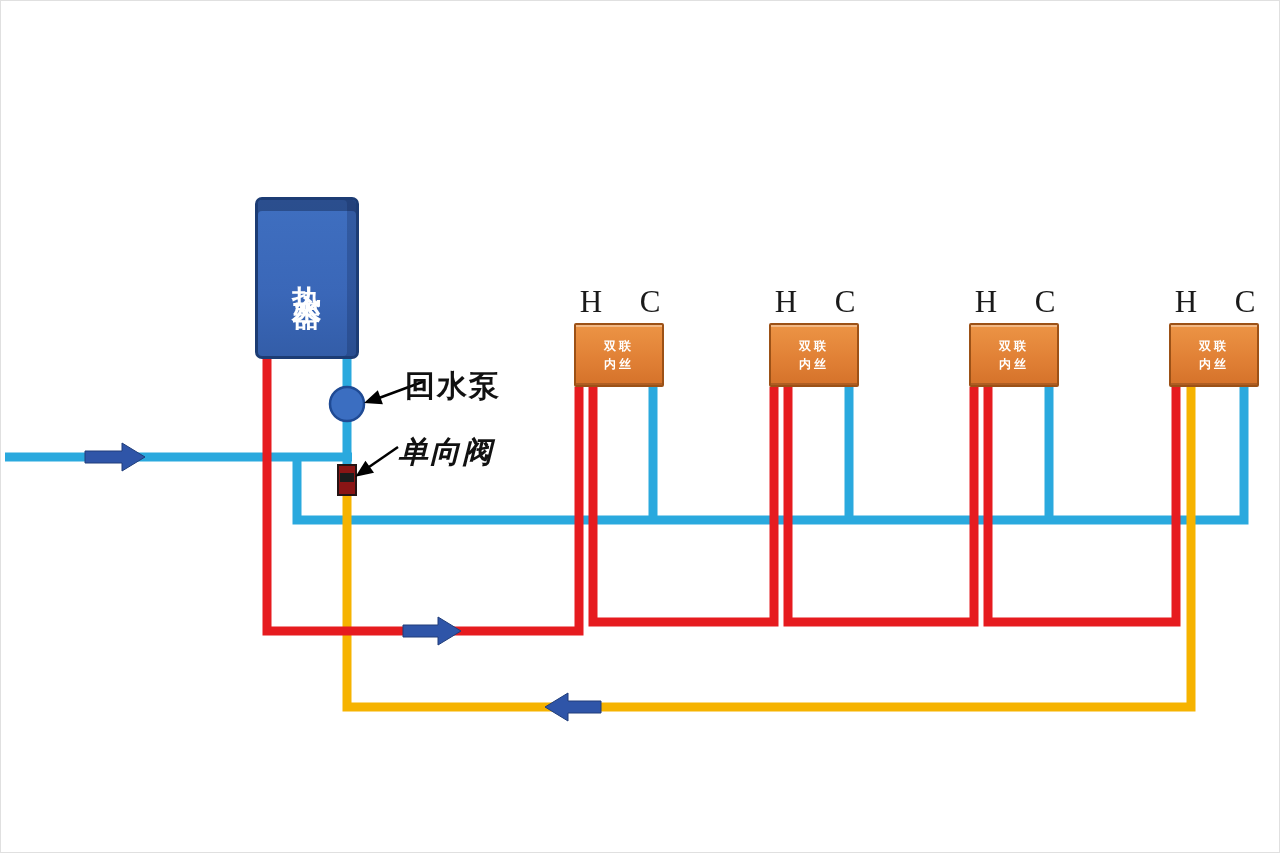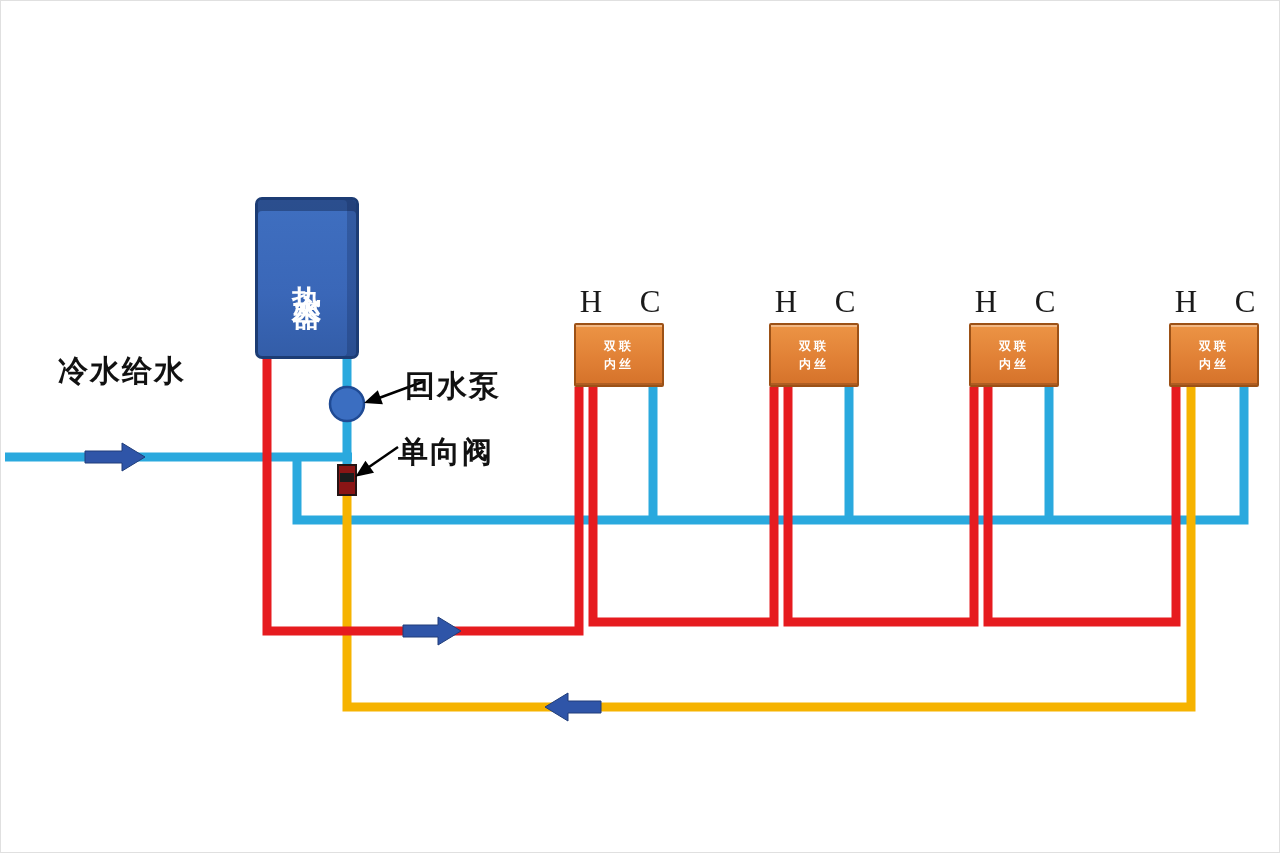--- a/index.html
+++ b/index.html
@@ -37,21 +37,21 @@
     background:linear-gradient(180deg,#ec9445 0%,#e18136 55%,#d5722a 100%);
     border:2px solid #9c5116;border-radius:2px;
     box-shadow:inset 0 2px 0 rgba(255,255,255,.35), inset 0 -2px 0 rgba(0,0,0,.18);
     display:flex;flex-direction:column;align-items:center;justify-content:center;gap:1px;
   }
   .fixture-box span{
     color:#ffffff;font-weight:bold;font-size:12px;line-height:17px;letter-spacing:3px;
   }
   .lbl-cold-supply{left:57px;top:350px;}
   .lbl-return-pump{left:404px;top:365px;}
-  .lbl-check-valve{left:397px;top:431px;}
+  .lbl-check-valve{left:397px;top:431px;font-style:italic;}
 </style>
 </head>
 <body>
 
 <div class="stage">
 
   <svg width="1280" height="853" viewBox="0 0 1280 853">
 
     <g stroke="#2AA9DE" stroke-width="9" fill="none" stroke-linejoin="miter">
       <path d="M4 456 H351"></path>
@@ -89,21 +89,20 @@
       <polygon points="366,401 376.3,391.4 380.1,401.8"></polygon>
       <line x1="397" y1="446" x2="368" y2="466"></line>
       <polygon points="357,474 364.5,462 370.9,471"></polygon>
     </g>
   </svg>
 
   <div class="heater">
     <div class="heater-text">热水器</div>
   </div>
 
-  <div class="lbl lbl-cold-supply">冷水给水</div>
   <div class="lbl lbl-return-pump">回水泵</div>
   <div class="lbl lbl-check-valve">单向阀</div>
 
   <div class="fixture-group" style="left:573px;">
     <div class="port-label port-h">H</div>
     <div class="port-label port-c">C</div>
     <div class="fixture-box">
       <span>双联</span>
       <span>内丝</span>
     </div>

